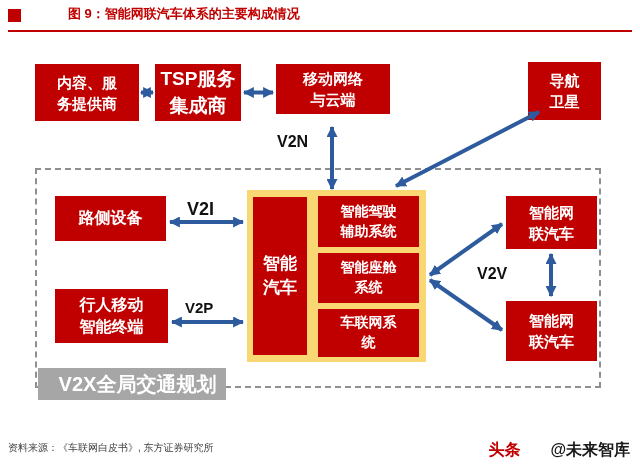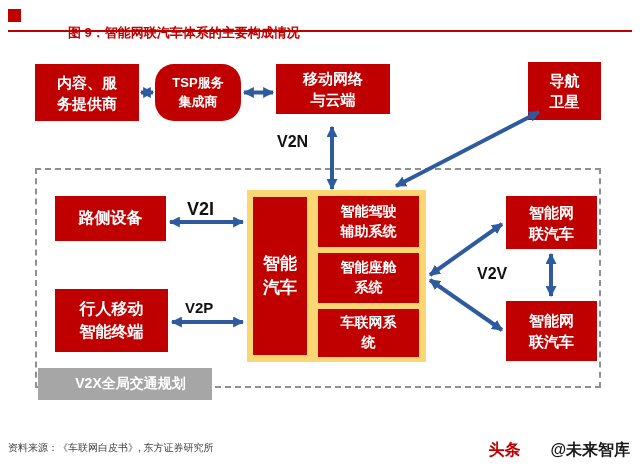--- a/index.html
+++ b/index.html
@@ -29,54 +29,54 @@
   .wm-brand { color:var(--red); }
   .wm-handle { color:#1a1a1a; }
   svg { pointer-events:none; }
 </style>
 </head>
 <body>
 
 <div class="page">
 
   <div class="abs badge" style="left:8px; top:9px;"></div>
-  <div class="abs title-text" style="left:28px; top:24px;padding-left:40px;">图 9：智能网联汽车体系的主要构成情况</div>
+  <div class="abs title-text" style="left:28px; top:5px;padding-left:40px;">图 9：智能网联汽车体系的主要构成情况</div>
   <div class="abs title-rule" style="left:8px; top:30px; width:624px;"></div>
 
   <div class="abs dashed" style="left:35px; top:168px; width:566px; height:220px; z-index:1;"></div>
 
   <div class="abs box red" style="left:35px; top:64px; width:104px; height:57px; font-size:15px; z-index:3;">内容、服
 务提供商</div>
-  <div class="abs box red" style="left:155px; top:64px; width:86px; height:57px; font-size:13px; z-index:3;border-radius:19px;">TSP服务
+  <div class="abs box red" style="left:155px; top:64px; width:86px; height:57px; font-size:19px; z-index:3;">TSP服务
 集成商</div>
   <div class="abs box red" style="left:276px; top:64px; width:114px; height:50px; font-size:15px; z-index:3;">移动网络
 与云端</div>
   <div class="abs box red" style="left:528px; top:62px; width:73px; height:58px; font-size:15px; z-index:3;">导航
 卫星</div>
 
   <div class="abs box red" style="left:55px; top:196px; width:111px; height:45px; font-size:16px; z-index:3;">路侧设备</div>
-  <div class="abs box red" style="left:55px; top:289px; width:113px; height:63px; font-size:16px; z-index:3;">行人移动
+  <div class="abs box red" style="left:55px; top:289px; width:113px; height:54px; font-size:16px; z-index:3;">行人移动
 智能终端</div>
 
   <div class="abs yellow-wrap" style="left:247px; top:190px; width:179px; height:172px; z-index:2;"></div>
   <div class="abs box red" style="left:253px; top:197px; width:54px; height:158px; font-size:17px; z-index:3;">智能
 汽车</div>
   <div class="abs box red" style="left:318px; top:196px; width:101px; height:51px; font-size:14px; z-index:3;">智能驾驶
 辅助系统</div>
   <div class="abs box red" style="left:318px; top:309px; width:101px; height:48px; font-size:14px; z-index:3;">车联网系
 统</div>
   <div class="abs box red" style="left:318px; top:253px; width:101px; height:50px; font-size:14px; z-index:3;">智能座舱
 系统</div>
 
   <div class="abs box red" style="left:506px; top:196px; width:91px; height:53px; font-size:15px; z-index:3;">智能网
 联汽车</div>
   <div class="abs box red" style="left:506px; top:301px; width:91px; height:60px; font-size:15px; z-index:3;">智能网
 联汽车</div>
 
-  <div class="abs box grayb" style="left:38px; top:368px; width:174px; height:32px; font-size:14px; z-index:5;padding-left:11px;">V2X全局交通规划</div>
+  <div class="abs box grayb" style="left:38px; top:368px; width:188px; height:32px; font-size:20px; z-index:5;padding-left:11px;">V2X全局交通规划</div>
 
   <div class="abs vlabel" style="left:277px; top:133px; font-size:16px; z-index:4;">V2N</div>
   <div class="abs vlabel" style="left:187px; top:199px; font-size:18px; z-index:4;">V2I</div>
   <div class="abs vlabel" style="left:185px; top:299px; font-size:15px; z-index:4;">V2P</div>
   <div class="abs vlabel" style="left:477px; top:265px; font-size:16px; z-index:4;">V2V</div>
 
   <svg class="abs" style="left:0; top:0; z-index:4;" width="640" height="469" viewBox="0 0 640 469">
     <defs>
       <marker id="ah" viewBox="0 0 10 10" refX="9" refY="5" markerWidth="11" markerHeight="11" orient="auto-start-reverse" markerUnits="userSpaceOnUse">
         <path d="M0,0 L10,5 L0,10 Z" class="ah-fill"></path>

